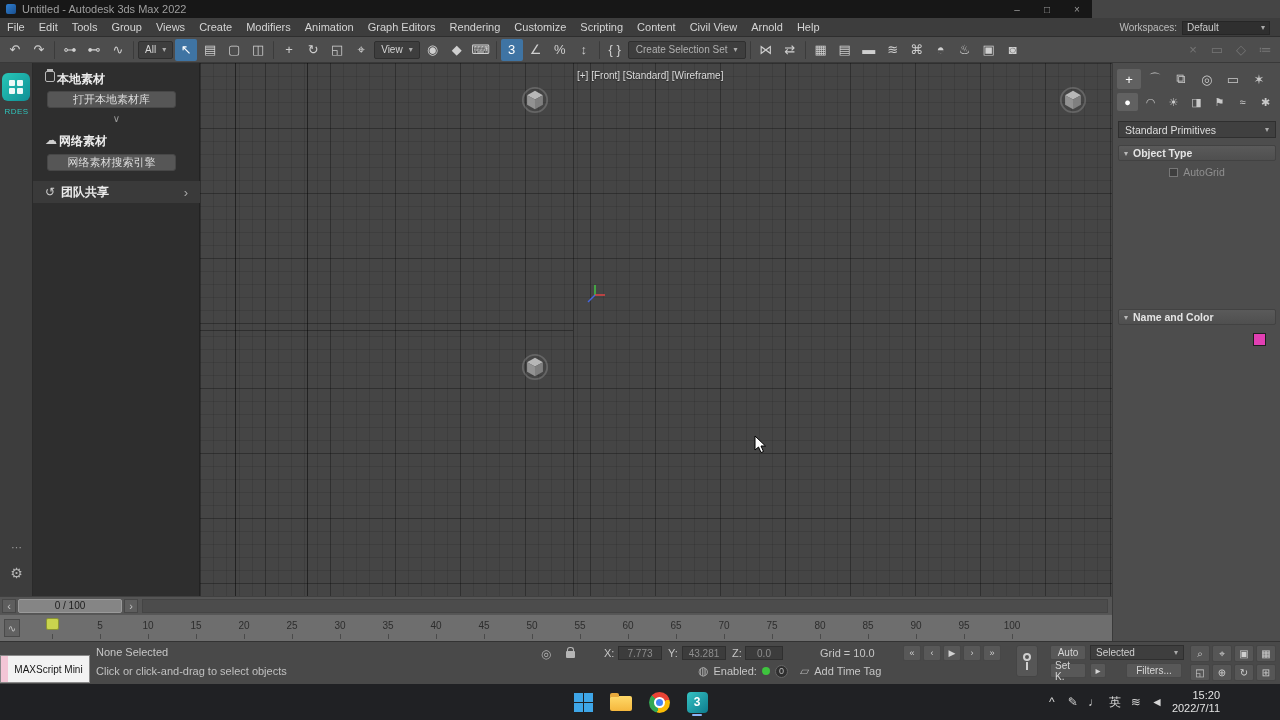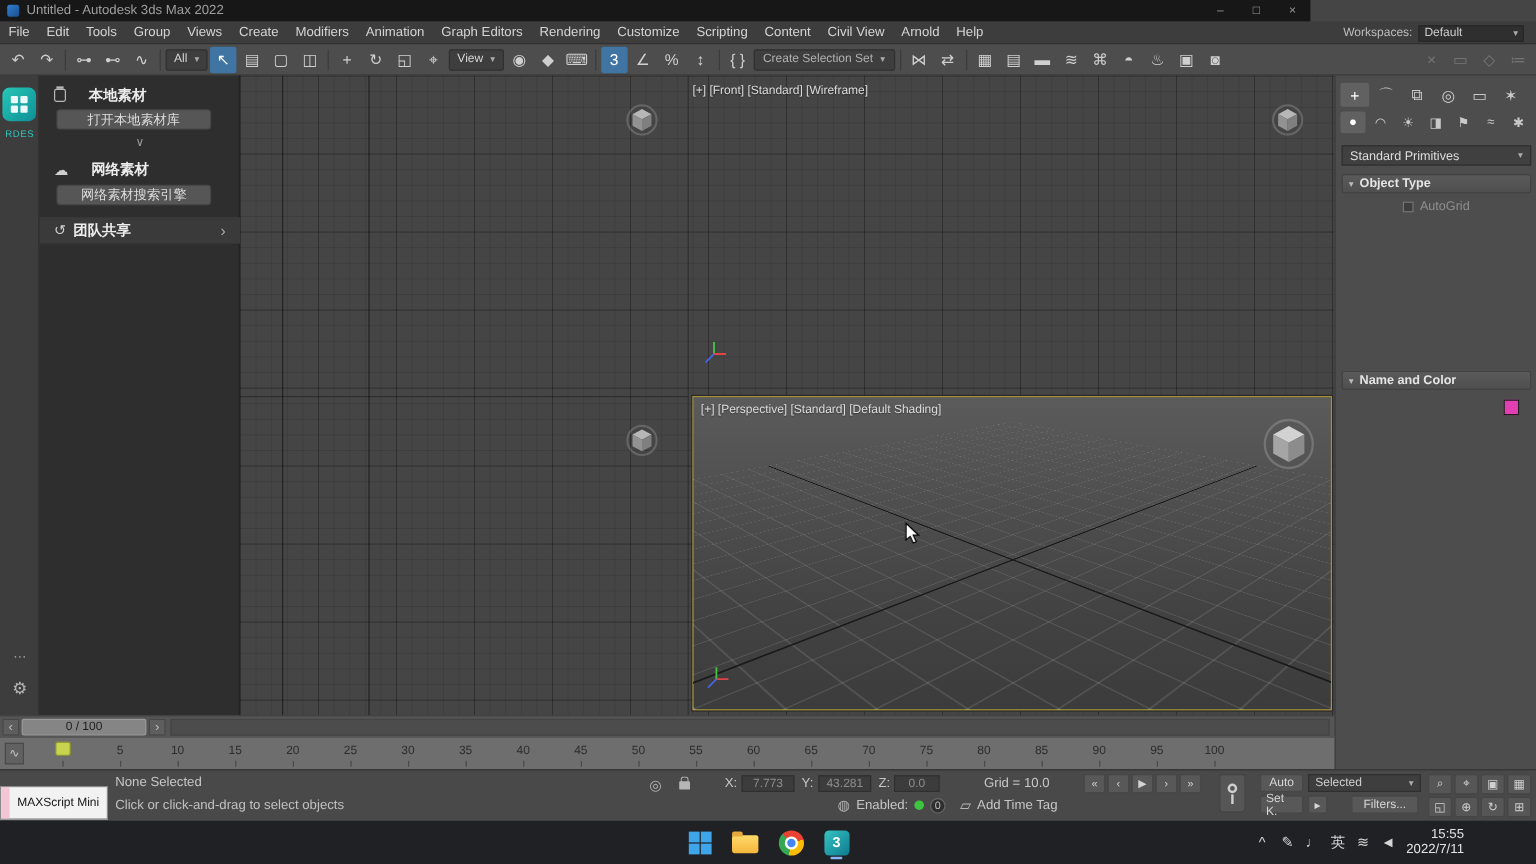--- a/index.html
+++ b/index.html
@@ -33,21 +33,21 @@
 .strip-logo{position:absolute;left:2px;top:10px;width:28px;height:28px;border-radius:6px;background:linear-gradient(135deg,#28c7b7,#0e8f96);display:grid;place-items:center}
 .strip-logo .dots{display:grid;grid-template-columns:6px 6px;grid-template-rows:6px 6px;gap:2px}
 .strip-logo .dots span{background:rgba(255,255,255,.92);border-radius:1px}
 .strip-logo-label{position:absolute;left:0;top:44px;width:33px;text-align:center;font-size:8px;color:#2fc4bb;letter-spacing:.5px}
 #strip-items{position:absolute;left:0;top:68px;width:33px}
 .strip-item{height:25px;display:flex;align-items:center;justify-content:center;font-size:11px;color:#c2c2c2}
 .strip-more{position:absolute;left:0;top:478px;width:33px;text-align:center;color:#9a9a9a;font-size:11px}
 .strip-gear{position:absolute;left:0;top:502px;width:33px;text-align:center;color:#b5b5b5;font-size:14px}
 
 #plugin-panel{position:absolute;left:33px;top:63px;width:167px;height:533px;background:#2e2e2e;border-right:1px solid #222}
-.pp-header{position:absolute;left:12px;display:flex;align-items:center;gap:19px;color:#ececec;font-size:12px;font-weight:bold}
+.pp-header{position:absolute;left:12px;display:flex;align-items:flex-start;gap:2px;color:#ececec;font-size:12px;font-weight:bold}
 .jar-icon{width:10px;height:11px;border:1px solid #b9b9b9;border-radius:2px;position:relative}
 .jar-icon::before{content:"";position:absolute;left:1px;top:-3px;width:6px;height:2px;background:#b9b9b9}
 .pp-icon{font-size:12px;color:#cfcfcf;font-weight:normal}
 .pp-button{position:absolute;left:14px;width:129px;height:17px;background:#565656;border:1px solid #474747;border-radius:3px;color:#ddd;font-size:11px;display:flex;align-items:center;justify-content:center}
 .pp-chevron{position:absolute;left:0;width:167px;text-align:center;color:#999;font-size:10px}
 .pp-team{position:absolute;left:0;top:118px;width:167px;height:22px;background:#3a3a3a;display:flex;align-items:center;gap:6px;padding:0 12px;color:#ececec;font-size:12px;font-weight:bold}
 .pp-team .arrow{margin-left:auto;color:#a8a8a8;font-weight:normal;font-size:13px}
 
 #viewport-area{position:absolute;left:200px;top:63px;width:912px;height:533px;background-color:#454545;overflow:hidden;
  background-image:
@@ -453,37 +453,20 @@
       <polygon points="10,15 23,22 23,38 10,31" fill="#a0a0a0"></polygon>
       <polygon points="36,15 23,22 23,38 36,31" fill="#8a8a8a"></polygon>
     </svg>
 
     <svg id="front-tripod" width="22" height="22" viewBox="0 0 22 22">
       <line x1="11" y1="11" x2="11" y2="1" stroke="#44c544" stroke-width="1.5"></line>
       <line x1="11" y1="11" x2="21" y2="11" stroke="#e04545" stroke-width="1.5"></line>
       <line x1="11" y1="11" x2="4" y2="18" stroke="#4466e0" stroke-width="1.5"></line>
     </svg>
 
-    <div id="persp-viewport">
-      <div class="persp-wrap">
-        <div class="persp-plane"></div>
-      </div>
-      <div class="vp-label" id="persp-label">[+] [Perspective] [Standard] [Default Shading]</div>
-      <svg id="persp-cube" width="46" height="46" viewBox="0 0 46 46">
-        <circle cx="23" cy="23" r="20" fill="none" stroke="#9a9a9a" stroke-opacity=".45" stroke-width="2"></circle>
-        <polygon points="23,8 36,15 23,22 10,15" fill="#d2d2d2"></polygon>
-        <polygon points="10,15 23,22 23,38 10,31" fill="#a5a5a5"></polygon>
-        <polygon points="36,15 23,22 23,38 36,31" fill="#8c8c8c"></polygon>
-      </svg>
-      <svg id="persp-tripod" width="22" height="22" viewBox="0 0 22 22">
-        <line x1="11" y1="11" x2="11" y2="1" stroke="#44c544" stroke-width="1.5"></line>
-        <line x1="11" y1="11" x2="21" y2="11" stroke="#e04545" stroke-width="1.5"></line>
-        <line x1="11" y1="11" x2="4" y2="18" stroke="#4466e0" stroke-width="1.5"></line>
-      </svg>
-    </div>
 
     <svg id="mouse-cursor" width="13" height="19" viewBox="0 0 13 19">
       <polygon points="1,1 1,15 4.5,12 7,17.5 9.5,16.5 7,11 11.5,11" fill="#ffffff" stroke="#000000" stroke-width="1"></polygon>
     </svg>
   </div>
 
   <div id="command-panel">
     <div class="cp-tabs">
 
     <div class="cp-tab" data-state="active">
@@ -693,19 +676,19 @@
       <span class="tray-icon">^</span>
       <span style="display:flex;gap:9px">
 
       <span class="tray-icon">✎</span>
           <span class="tray-icon">♩</span>
           <span class="tray-icon">英</span>
           <span class="tray-icon">≋</span>
           <span class="tray-icon">◄</span>
         </span>
       <span class="clock">
-        <span>15:55</span>
+        <span>15:20</span>
         <span>2022/7/11</span>
       </span>
     </div>
   </div>
 
 </div>
 
 </body></html>

